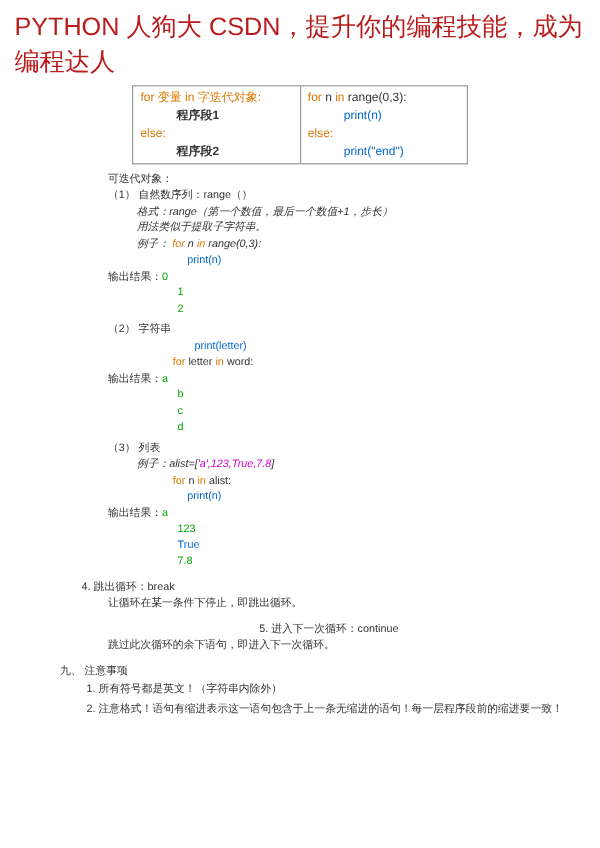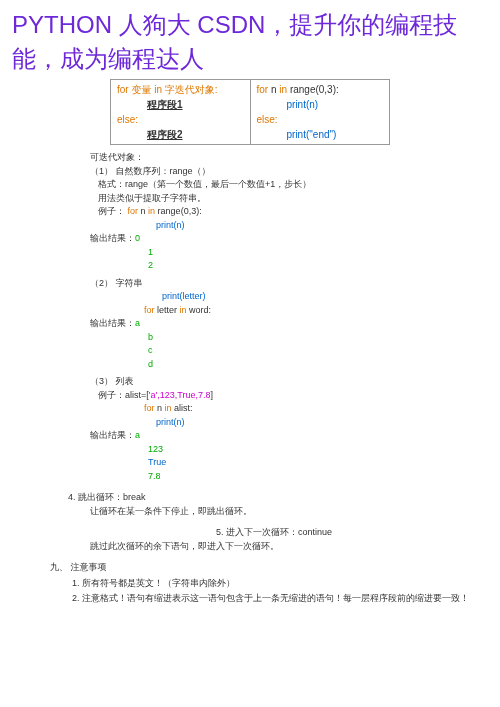--- a/index.html
+++ b/index.html
@@ -6,22 +6,22 @@
     body {
       width: 500px;
       height: 707px;
       background: #fff;
       font-family: "Microsoft YaHei", Arial, sans-serif;
       font-size: 10px;
       color: #333;
       overflow: hidden;
     }
     .title {
-      font-size: 24px;
-      color: #6d28d9;
+      font-size: 21px;
+      color: #b91c1c;
       padding: 8px 12px 4px 12px;
       line-height: 1.4;
       font-weight: normal;
     }
     .code-table {
       display: flex;
       border: 1px solid #999;
       margin: 0 auto 6px auto;
       width: 280px;
       font-size: 10px;
@@ -32,32 +32,32 @@
       line-height: 1.5;
     }
     .code-col:first-child { border-right: 1px solid #999; }
     .content {
       padding: 0 20px 0 90px;
       font-size: 9px;
       line-height: 1.5;
     }
     .section-label { color: #333; margin-top: 2px; }
     .item { }
-    .sub-item { margin-left: 8px; }
+    .sub-item { margin-left: 24px; font-style: italic; }
     .result-lines { margin-left: 58px; }
     .num-item { margin-top: 8px; }
     .num-desc { margin-left: 22px; }
     .sec9 { margin-left: -40px; margin-top: 8px; }
     .sec9-item { margin-left: -18px; margin-top: 2px; }
     .kw-in { color: #06c; }
     .kw-orange { color: #d70; }
     .val-num { color: #0a0; }
     .val-str { color: #c0c; }
     .val-true { color: #06c; }
-    .seg-label { color: #333; font-weight: bold; text-decoration: underline; }
+    .seg-label { color: #333; font-weight: bold; }
   </style>
 </head>
 <body>
 
 <div class="title">PYTHON 人狗大 CSDN，提升你的编程技能，成为编程达人</div>
 
 <div class="code-table">
   <div class="code-col">
     <div><span class="kw-orange">for 变量 in 字迭代对象:</span></div>
     <div style="margin-left:30px;" class="seg-label">程序段1</div>

